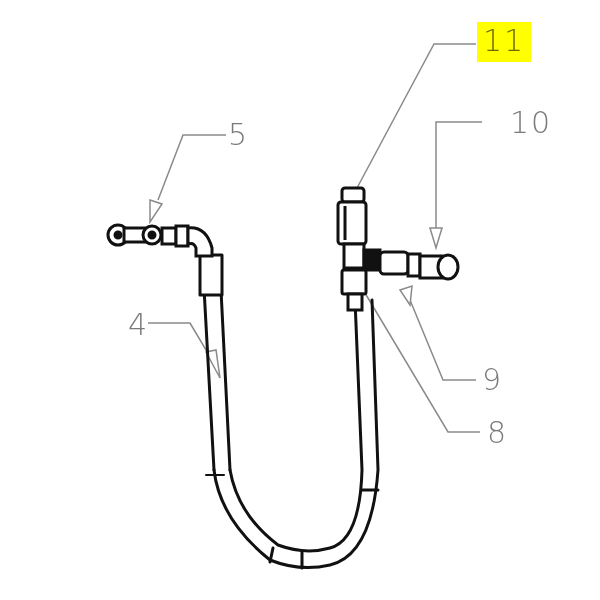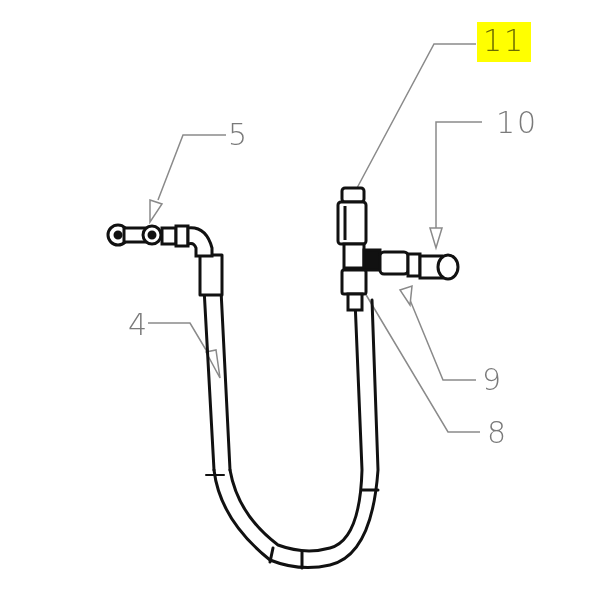--- a/index.html
+++ b/index.html
@@ -85,20 +85,20 @@
     <rect x="420" y="256" width="22" height="22"></rect>
     <ellipse cx="448" cy="267" rx="10" ry="12"></ellipse>
 
     <rect x="342" y="270" width="24" height="24" rx="2"></rect>
     <rect x="348" y="294" width="14" height="16"></rect>
   </g>
 
   <foreignObject x="0" y="0" width="600" height="600">
     <div xmlns="http://www.w3.org/1999/xhtml" style="position:relative;width:600px;height:600px;">
       <span class="callout-label highlight" style="left:477px;top:22px;">11</span>
-      <span class="callout-label" style="left:496px;top:108px;">10</span>
+      <span class="callout-label" style="left:510px;top:108px;">10</span>
       <span class="callout-label" style="left:228px;top:120px;">5</span>
       <span class="callout-label" style="left:128px;top:310px;">4</span>
       <span class="callout-label" style="left:482px;top:365px;">9</span>
       <span class="callout-label" style="left:487px;top:418px;">8</span>
     </div>
   </foreignObject>
 </svg>
 
 </body></html>

